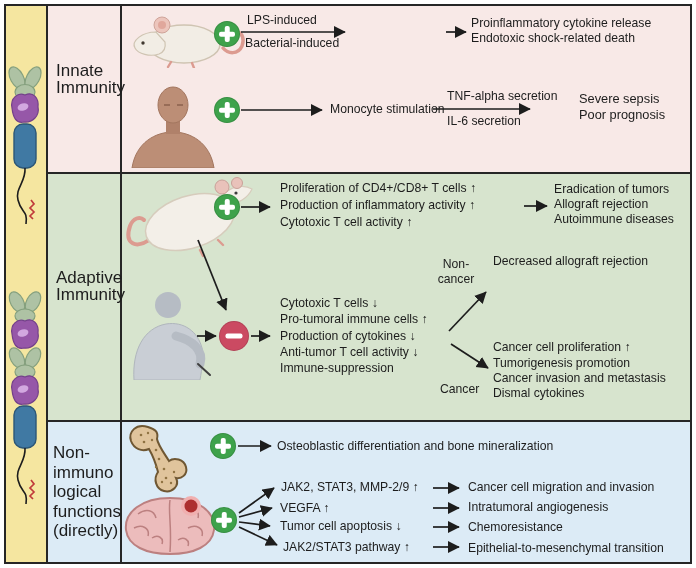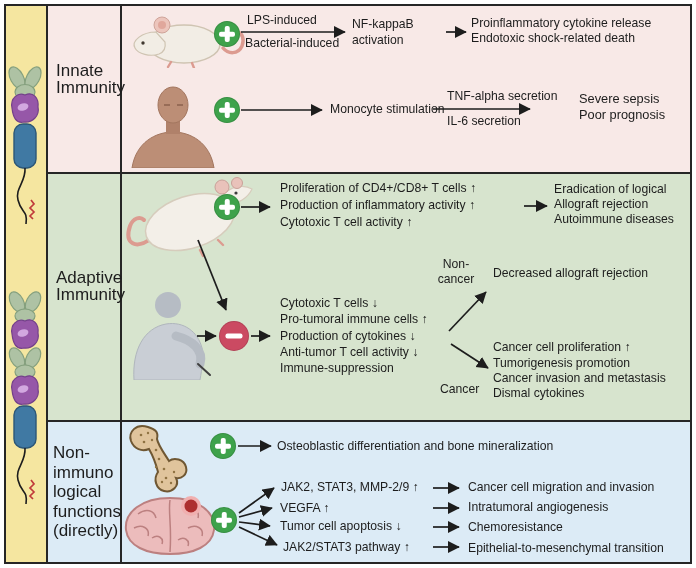--- a/index.html
+++ b/index.html
@@ -82,22 +82,20 @@
     <ellipse cx="58" cy="36" rx="36" ry="19" fill="#f2ede5" stroke="#cfc4b2" stroke-width="1.5"></ellipse>
     <path d="M30,24 C16,24 5,33 9,40 C12,46 24,49 33,46 C38,44 40,40 39,34 Z" fill="#f2ede5" stroke="#cfc4b2" stroke-width="1.2"></path>
     <circle cx="36" cy="17" r="8" fill="#ecc5bc" stroke="#cfa49a" stroke-width="1"></circle>
     <circle cx="36" cy="17" r="4" fill="#e0a79c"></circle>
     <circle cx="17" cy="35" r="1.7" fill="#403830"></circle>
     <path d="M45,54 l-3,5 M66,55 l2,5" stroke="#dc9b90" stroke-width="2.4" stroke-linecap="round"></path>
   </svg>
   <div class="plus" style="left:214px;top:21px"></div>
   <div class="t" style="left:247px;top:13px">LPS-induced</div>
   <div class="t" style="left:245px;top:36px">Bacterial-induced</div>
-  <div class="t ml" style="left:352px;top:17px;line-height:15.5px">NF-kappaB
-activation</div>
   <div class="t" style="left:471px;top:16px">Proinflammatory cytokine release</div>
   <div class="t" style="left:471px;top:31px">Endotoxic shock-related death</div>
 
   <svg class="icon" style="left:128px;top:86px" width="90" height="82" viewBox="0 0 90 82">
     <path d="M4,82 C8,56 28,46 45,46 C62,46 82,56 86,82 Z" fill="#bc8e76" stroke="#a3765f" stroke-width="1"></path>
     <rect x="38" y="28" width="14" height="20" fill="#b0816a"></rect>
     <ellipse cx="45" cy="19" rx="15" ry="18" fill="#bc8e76" stroke="#a3765f" stroke-width="1"></ellipse>
     <path d="M36,19 h6 M49,19 h6" stroke="#8a614d" stroke-width="1.3"></path>
   </svg>
   <div class="plus" style="left:214px;top:97px"></div>
@@ -113,39 +111,39 @@
     <path d="M100,22 C108,12 122,10 130,15 C126,24 116,30 105,31 Z" fill="#f3efe8" stroke="#d6ccbc" stroke-width="1.2"></path>
     <circle cx="100" cy="13" r="7" fill="#e9c2ba" stroke="#caa199" stroke-width="1"></circle>
     <circle cx="115" cy="9" r="5.5" fill="#e9c2ba" stroke="#caa199" stroke-width="1"></circle>
     <circle cx="114" cy="19" r="1.6" fill="#3c3c3c"></circle>
     <path d="M78,76 l3,6 M96,66 l5,5" stroke="#dc9b90" stroke-width="2.4" stroke-linecap="round"></path>
   </svg>
   <div class="plus" style="left:214px;top:194px"></div>
   <div class="t" style="left:280px;top:181px">Proliferation of CD4+/CD8+ T cells ↑</div>
   <div class="t" style="left:280px;top:198px">Production of inflammatory activity ↑</div>
   <div class="t" style="left:280px;top:215px">Cytotoxic T cell activity ↑</div>
-  <div class="t" style="left:554px;top:182px">Eradication of logical</div>
+  <div class="t" style="left:554px;top:182px">Eradication of tumors</div>
   <div class="t" style="left:554px;top:197px">Allograft rejection</div>
   <div class="t" style="left:554px;top:212px">Autoimmune diseases</div>
 
   <svg class="icon" style="left:118px;top:288px" width="122" height="92" viewBox="0 0 122 92">
     <circle cx="50" cy="17" r="13" fill="#b6bcc4"></circle>
     <path d="M16,92 C14,62 26,40 48,36 C66,33 80,44 84,60 C86,70 84,80 82,92 Z" fill="#c9ced5" stroke="#b0b6bd" stroke-width="1"></path>
     <path d="M58,48 C74,52 86,62 82,76" fill="none" stroke="#b6bcc4" stroke-width="9" stroke-linecap="round"></path>
     <line x1="80" y1="76" x2="92" y2="87" stroke="#3f3f3f" stroke-width="2" stroke-linecap="round"></line>
   </svg>
   <div class="minus" style="left:219px;top:321px"></div>
   <div class="t" style="left:280px;top:296px">Cytotoxic T cells ↓</div>
   <div class="t" style="left:280px;top:312px">Pro-tumoral immune cells ↑</div>
   <div class="t" style="left:280px;top:329px">Production of cytokines ↓</div>
   <div class="t" style="left:280px;top:345px">Anti-tumor T cell activity ↓</div>
   <div class="t" style="left:280px;top:361px">Immune-suppression</div>
   <div class="t ml" style="left:430px;top:257px;width:52px;text-align:center">Non-
 cancer</div>
-  <div class="t" style="left:493px;top:266px">Decreased allograft rejection</div>
+  <div class="t" style="left:493px;top:254px">Decreased allograft rejection</div>
   <div class="t" style="left:440px;top:382px">Cancer</div>
   <div class="t" style="left:493px;top:340px">Cancer cell proliferation ↑</div>
   <div class="t" style="left:493px;top:356px">Tumorigenesis promotion</div>
   <div class="t" style="left:493px;top:371px">Cancer invasion and metastasis</div>
   <div class="t" style="left:493px;top:386px">Dismal cytokines</div>
 
   <svg class="icon" style="left:126px;top:422px" width="70" height="72" viewBox="0 0 70 72">
     <path d="M22,5 C10,1 2,10 5,19 C8,27 16,30 23,27 C27,34 30,42 32,50 C27,57 30,67 38,69 C46,71 54,64 50,56 C55,57 62,53 60,45 C58,37 48,35 43,39 C38,31 32,23 31,17 C33,9 28,7 22,5 Z" fill="#e0c49c" stroke="#6f5733" stroke-width="2"></path>
     <g fill="#8f7242">
       <circle cx="15" cy="13" r="1.3"></circle>

